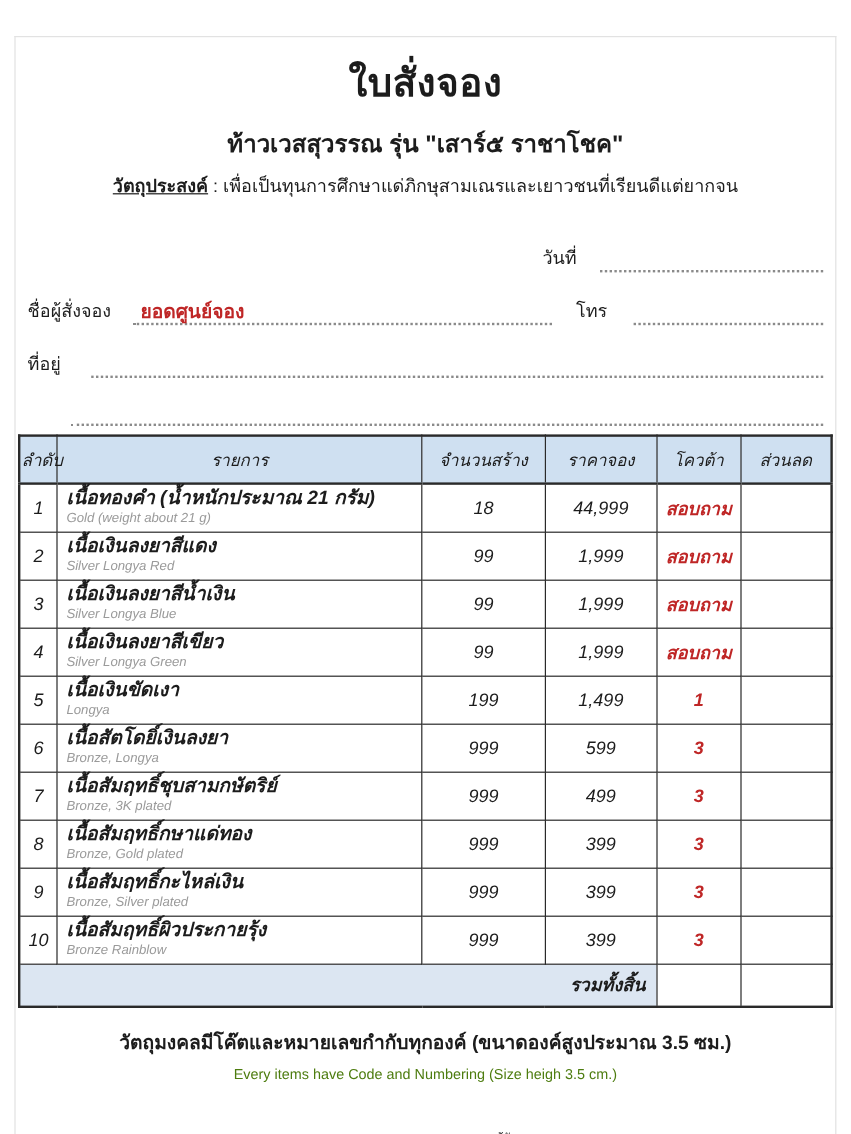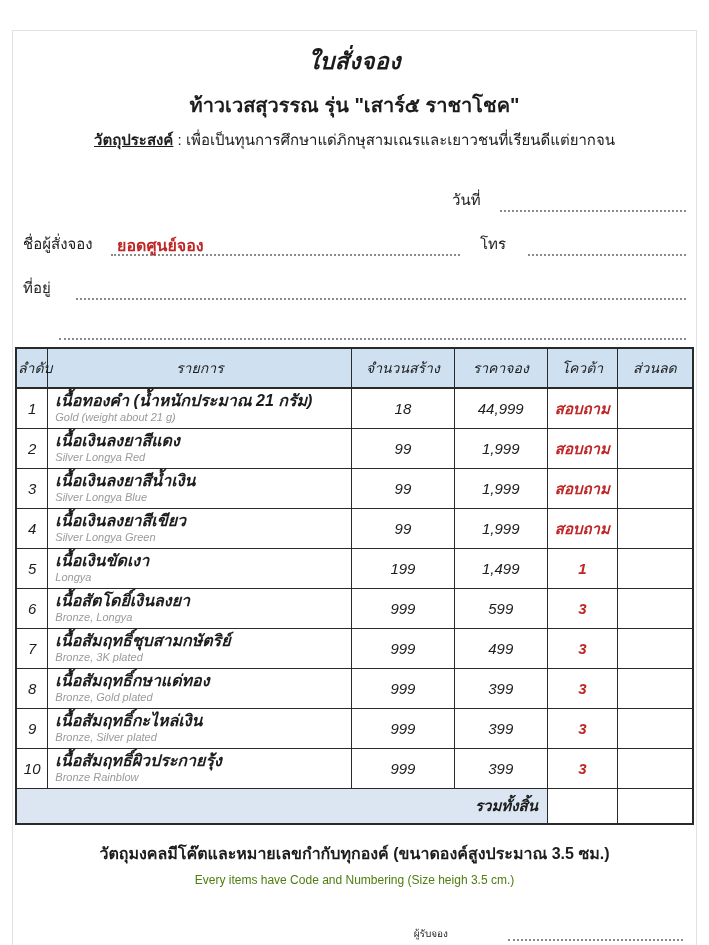--- a/index.html
+++ b/index.html
@@ -11,21 +11,21 @@
     --dot-color:#8a8a8a;
     --sub-gray:#9a9a9a;
   }
   *{box-sizing:border-box;margin:0;padding:0;}
   html,body{width:709px;height:945px;background:#fff;overflow:hidden;
     font-family:"Liberation Sans","DejaVu Sans",sans-serif;color:#1c1c1c;}
   .page{position:absolute;top:30px;left:12px;right:12px;bottom:0;
     background:#fff;border:1px solid #e2e2e2;border-bottom:none;}
 
   
-  .doc-title{font-size:23px;font-weight:bold;text-align:center;margin-top:12px;letter-spacing:.5px;font-style:italic;}
+  .doc-title{font-size:32px;font-weight:bold;text-align:center;margin-top:12px;letter-spacing:.5px;}
   .doc-subtitle{font-size:20px;font-weight:bold;text-align:center;margin-top:10px;}
   .doc-blessing{font-size:15px;text-align:center;margin-top:8px;}
   .doc-purpose{font-size:15px;text-align:center;margin-top:7px;}
   .doc-purpose .purpose-label{font-weight:bold;text-decoration:underline;}
 
   
   .form-area{padding:16px 10px 0 10px;font-size:15px;}
   .frow{display:flex;align-items:flex-end;margin-bottom:7px;margin-top:20px;}
   .flabel{white-space:nowrap;}
   .dotline{border-bottom:2px dotted var(--dot-color);height:20px;}

